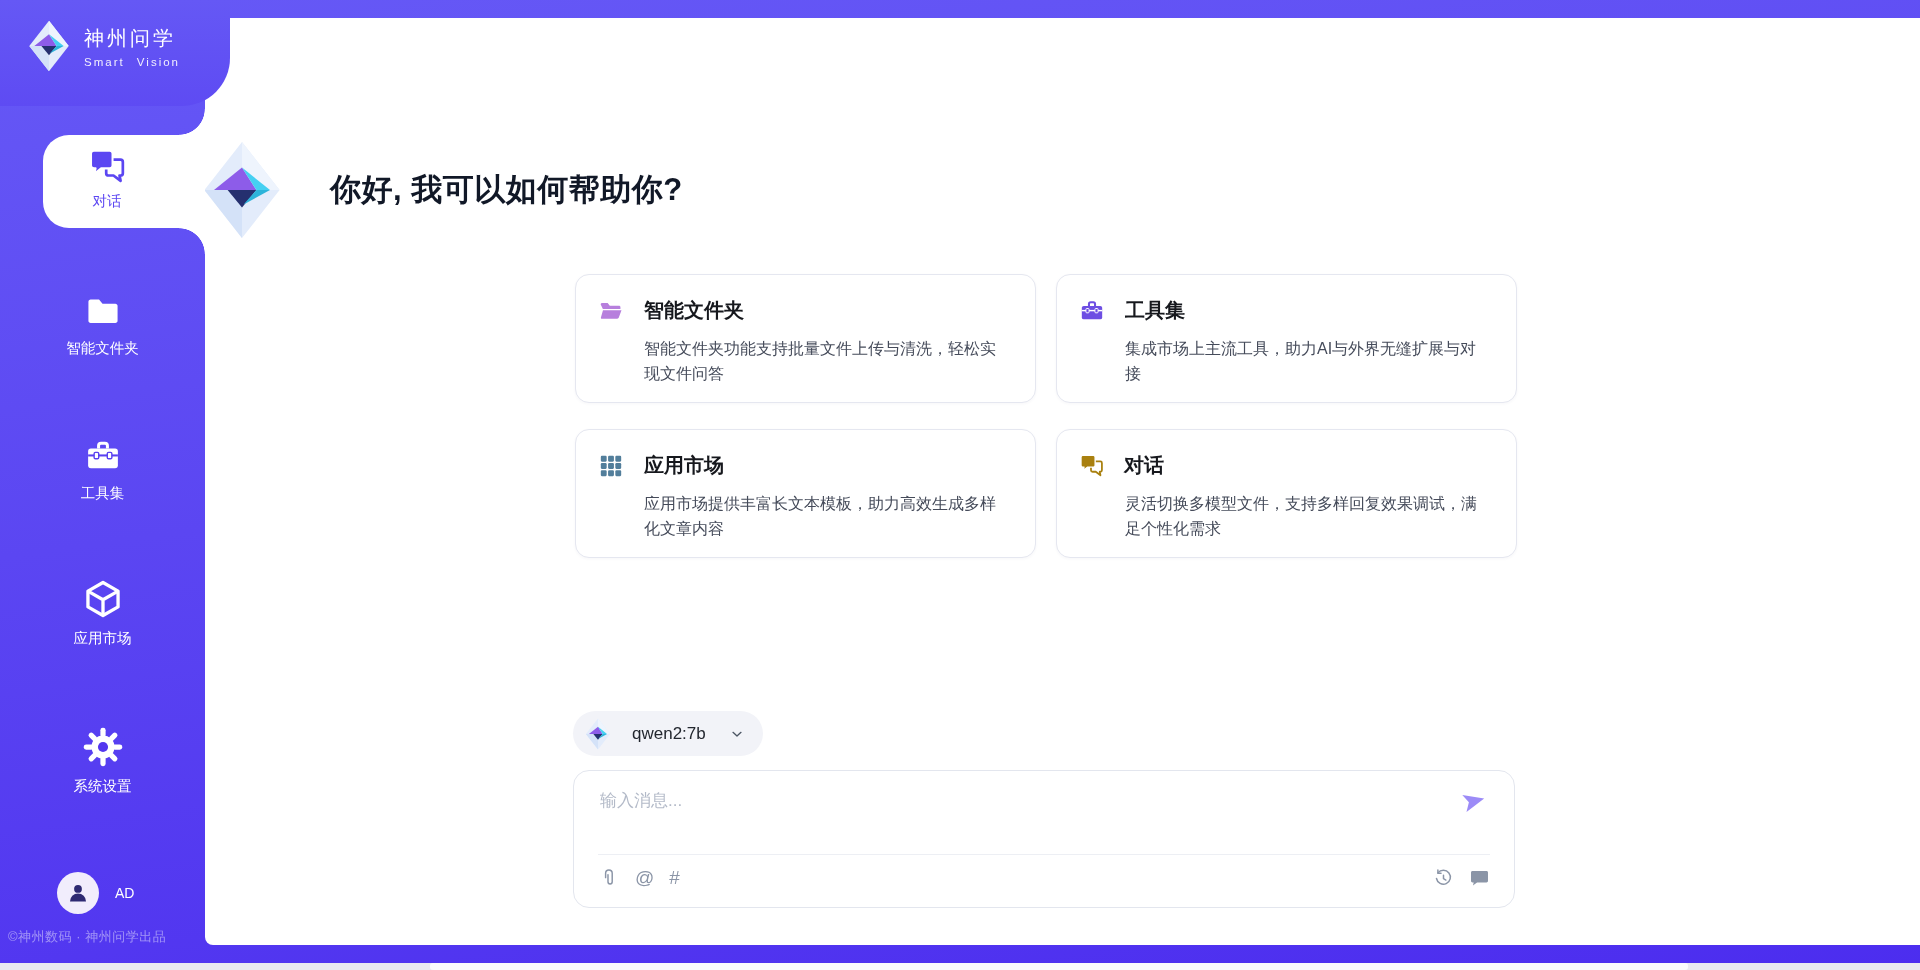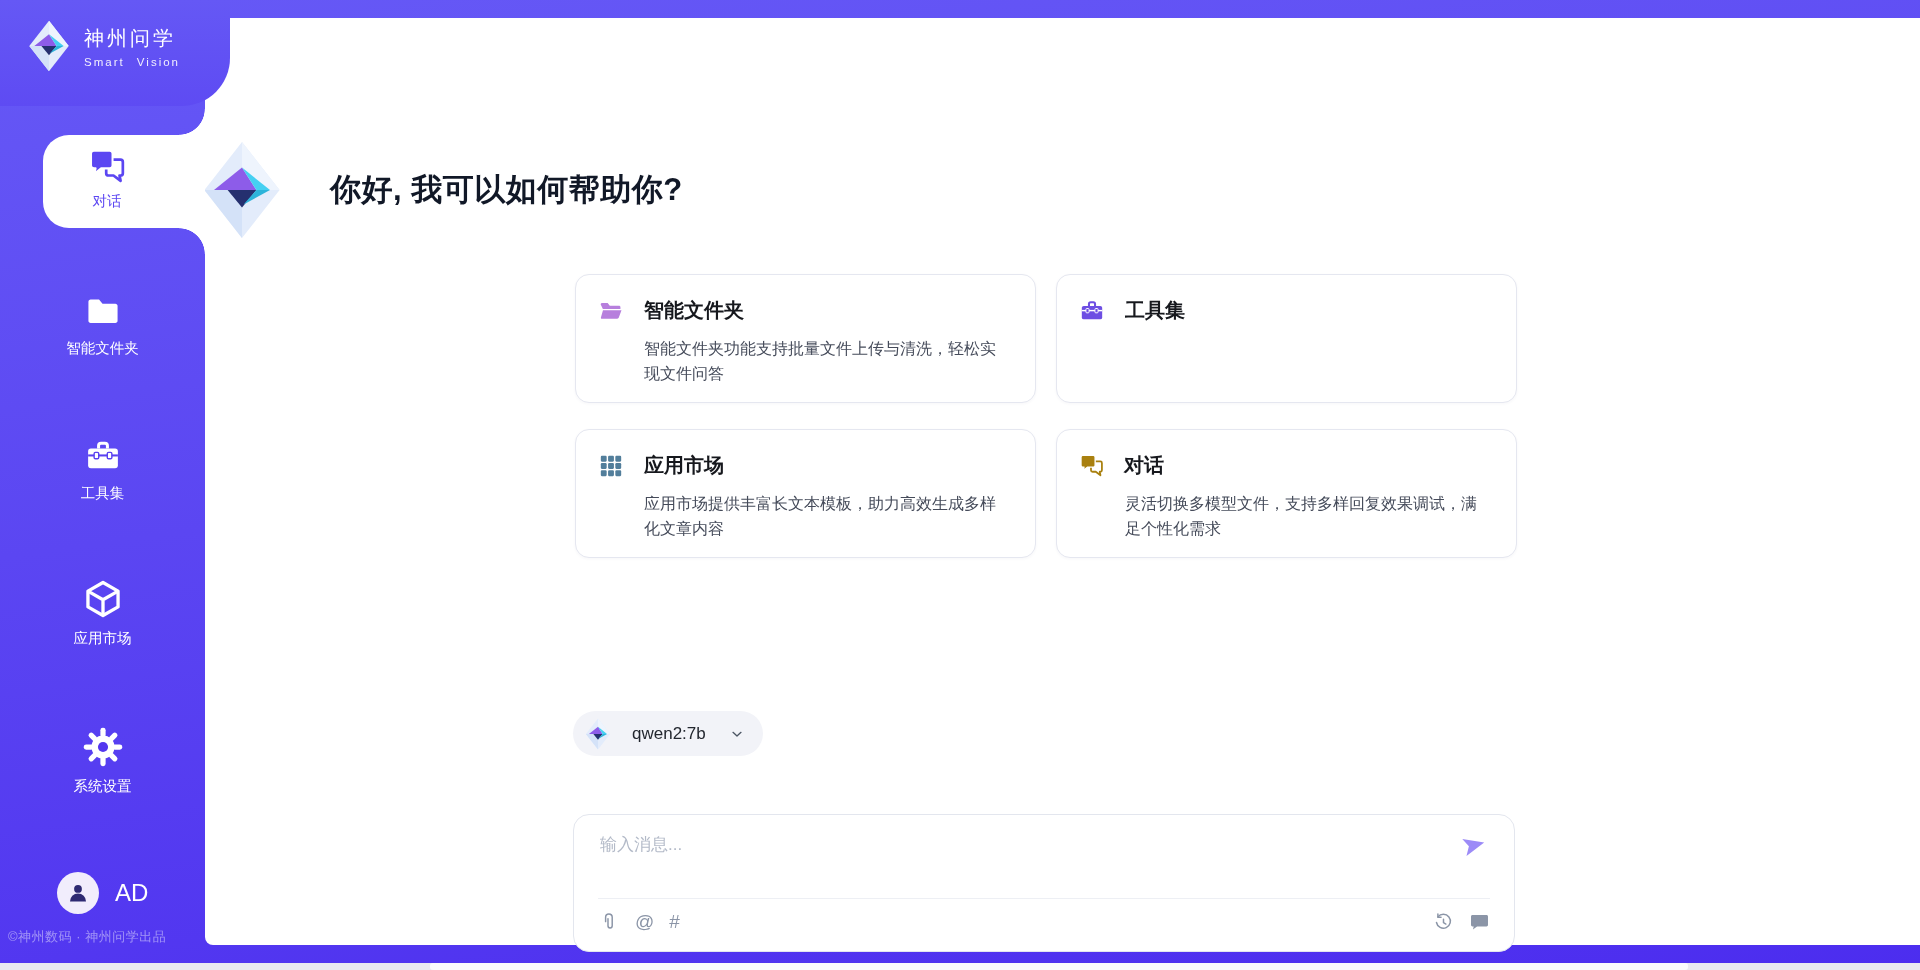--- a/index.html
+++ b/index.html
@@ -45,21 +45,21 @@
 
   .nav-item { position:absolute; left:0; width:205px; display:flex; flex-direction:column; align-items:center; gap:9px; color:#fff; cursor:pointer; }
   .nav-item-files    { top:292px; }
   .nav-item-tools    { top:437px; }
   .nav-item-market   { top:578px; }
   .nav-item-settings { top:726px; }
   .nav-label { font-size:14.5px; color:#fff; }
 
   .user-row { position:absolute; left:57px; top:872px; display:flex; align-items:center; gap:16px; }
   .avatar { width:42px; height:42px; border-radius:50%; background:#f1edfc; display:flex; align-items:center; justify-content:center; color:#2e2a72; }
-  .user-initials { color:#fff; font-size:24px; font-weight:500; }
+  .user-initials { color:#fff; font-size:14px; font-weight:500; }
   .sidebar-footer { position:absolute; left:8px; top:928px; font-size:13px; color:rgba(255,255,255,0.45); letter-spacing:.5px; }
 
   
   .greeting { position:absolute; left:570px; top:140px; display:flex; align-items:center; gap:48px; }
   .greeting-logo { width:80px; height:100px; }
   .greeting-text { font-size:31px; font-weight:700; color:#111827; letter-spacing:.5px; }
 
   .cards { position:absolute; left:575px; top:274px; width:942px;
            display:grid; grid-template-columns:461px 461px; grid-column-gap:20px; grid-row-gap:26px; }
   .card { height:129px; background:#fff; border:1px solid #e5e7f0; border-radius:14px;
@@ -72,21 +72,21 @@
   .ic-grid { color:#527e9b; }
   .ic-chat-card { color:#a9800f; }
 
   .model-pill { position:absolute; left:573px; top:711px; height:45px;
     display:inline-flex; align-items:center; gap:21px; padding:0 18px 0 12px;
     background:#f2f3f8; border-radius:23px; cursor:pointer; }
   .model-name { font-size:17px; color:#23272f; }
   .model-chevron { color:#4b5563; margin-left:2px; }
 
   .composer { position:absolute; left:573px; top:770px; width:942px; height:138px;
-    background:#fff; border:1.5px solid #e3e6ee; border-radius:16px;margin-top:44px; }
+    background:#fff; border:1.5px solid #e3e6ee; border-radius:16px; }
   .composer-placeholder { position:absolute; left:26px; top:18px; font-size:17px; color:#b3bac8; }
   .send-btn { position:absolute; right:26px; top:16px; width:28px; height:28px; color:#9c8bf7; cursor:pointer; }
   .composer-divider { position:absolute; left:24px; right:24px; top:83px; height:1px; background:#edeff4; }
   .composer-toolbar { position:absolute; left:24px; right:24px; top:96px; display:flex; justify-content:space-between; align-items:center; color:#8b95a7; }
   .toolbar-left, .toolbar-right { display:flex; align-items:center; gap:15px; }
   .glyph-icon { font-size:19px; color:#8b95a7; cursor:pointer; line-height:22px; }
   .tool-icon { cursor:pointer; color:#8b95a7; }
 
   
   .hscrollbar { position:absolute; left:0; bottom:0; width:1920px; height:7px; background:#e9e9f1; }
@@ -202,20 +202,21 @@
         </div>
         <div class="card-desc">智能文件夹功能支持批量文件上传与清洗，轻松实现文件问答</div>
       </div>
       <div class="card">
         <div class="card-head">
           <svg class="ic-toolbox-card" width="26" height="26" viewBox="0 0 24 24">
               <use href="#icon-toolbox"></use>
             </svg>
           <div class="card-title">工具集</div>
         </div>
+        <div class="card-desc">集成市场上主流工具，助力AI与外界无缝扩展与对接</div>
       </div>
       <div class="card">
         <div class="card-head">
           <svg class="ic-grid" width="26" height="26" viewBox="0 0 24 24">
               <use href="#icon-grid"></use>
             </svg>
           <div class="card-title">应用市场</div>
         </div>
         <div class="card-desc">应用市场提供丰富长文本模板，助力高效生成多样化文章内容</div>
       </div>

